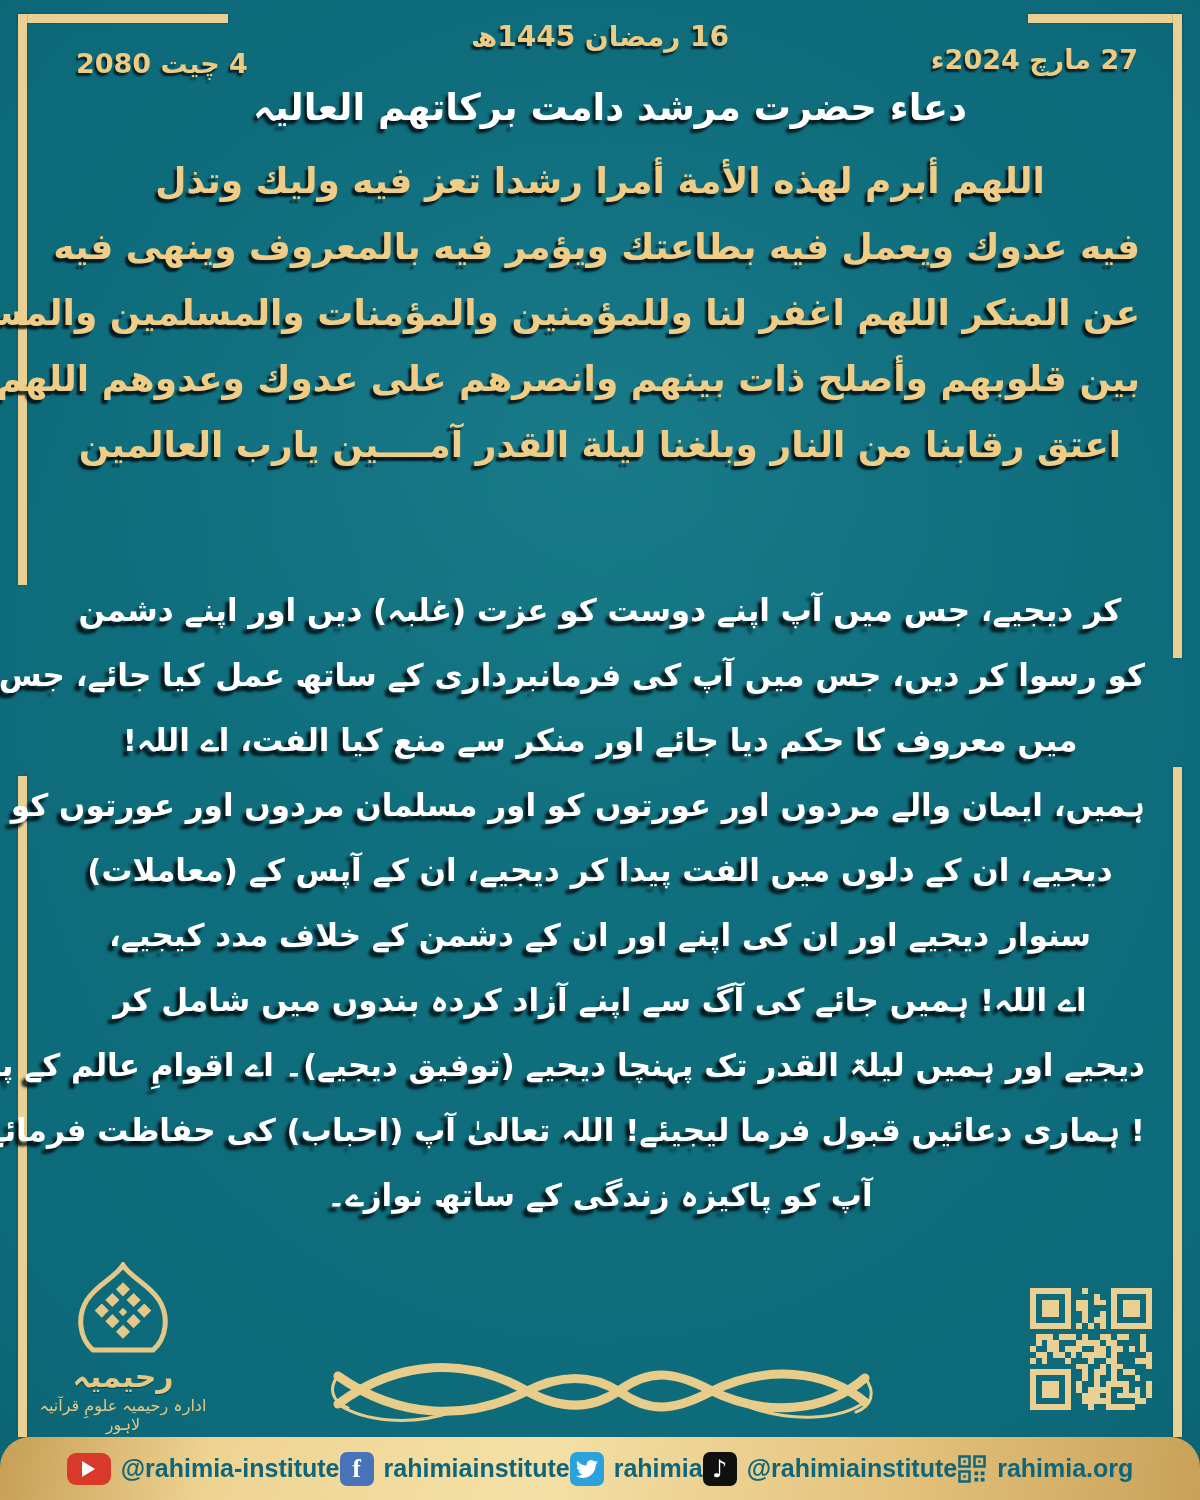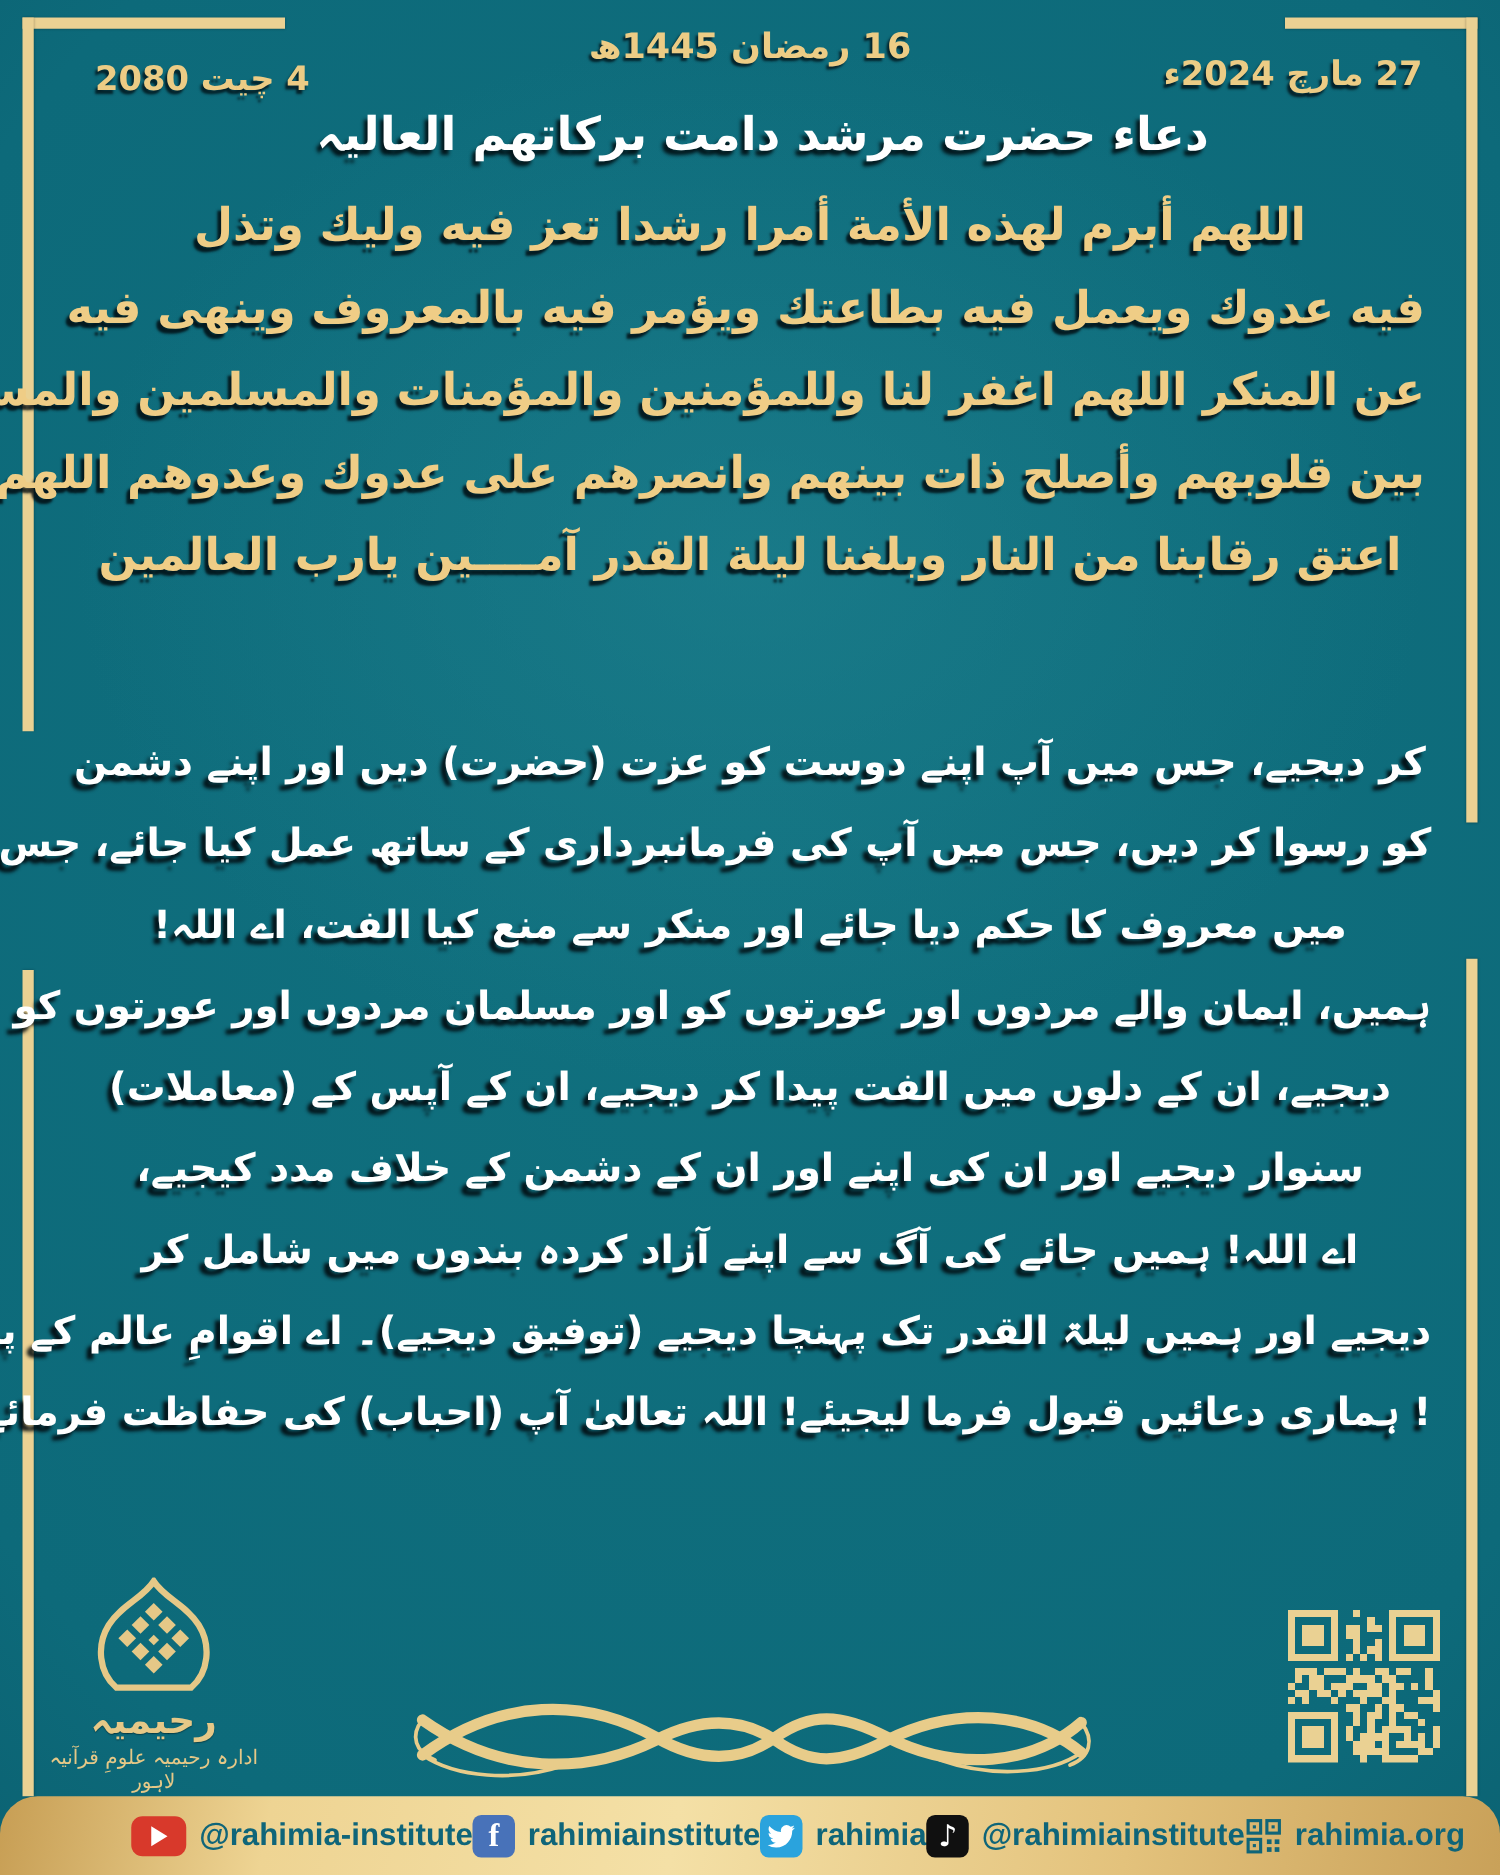--- a/index.html
+++ b/index.html
@@ -42,21 +42,21 @@
     text-shadow:0 1px 1px rgba(0,0,0,.4);direction:rtl;}
   .logo-subtitle{font-size:16px;color:#e5c887;direction:rtl;margin-top:4px;}
 
   .flourish{position:absolute;left:320px;top:1348px;width:560px;height:80px;}
 
   .qr-box{position:absolute;right:48px;top:1288px;width:122px;height:122px;}
 
   .social-bar{position:absolute;left:0;right:0;bottom:0;height:63px;
     border-radius:30px 30px 0 0;
     background:linear-gradient(100deg,#c79e54 0%,#eed493 18%,#f4e0a6 45%,#e3c27c 75%,#c9a159 100%);
-    display:flex;align-items:center;justify-content:flex-end;
+    display:flex;align-items:center;justify-content:center;
     padding:0 28px;box-sizing:border-box;}
   .soc{display:flex;align-items:center;gap:10px;}
   .soc .handle{font-family:"Liberation Sans", sans-serif;font-size:25px;font-weight:bold;color:#0f6579;}
   .badge{width:34px;height:34px;border-radius:7px;display:flex;align-items:center;justify-content:center;}
   .badge.yt{width:44px;height:32px;border-radius:9px;background:#d8392b;}
   .badge.fb{background:#4872b9;}
   .badge.tw{background:#2aa3dd;}
   .badge.tk{background:#101010;color:#fff;font-size:24px;font-weight:bold;}
   .yt-play{width:0;height:0;border-left:13px solid #fff;border-top:8px solid transparent;border-bottom:8px solid transparent;}
   .fb-f{color:#fff;font-family:"Liberation Serif", serif;font-size:26px;font-weight:bold;}
@@ -80,29 +80,30 @@
 
 <div class="arabic-block">
   <div class="arabic-line">اللهم أبرم لهذه الأمة أمرا رشدا تعز فيه وليك وتذل</div>
   <div class="arabic-line">فيه عدوك ويعمل فيه بطاعتك ويؤمر فيه بالمعروف وينهى فيه</div>
   <div class="arabic-line">عن المنكر اللهم اغفر لنا وللمؤمنين والمؤمنات والمسلمين والمسلمات وألف</div>
   <div class="arabic-line">بين قلوبهم وأصلح ذات بينهم وانصرهم على عدوك وعدوهم اللهم</div>
   <div class="arabic-line">اعتق رقابنا من النار وبلغنا ليلة القدر آمــــين يارب العالمين</div>
 </div>
 
 <div class="urdu-block">
-  <div class="urdu-line">کر دیجیے، جس میں آپ اپنے دوست کو عزت (حضرت) دیں اور اپنے دشمن</div>
+  <div class="urdu-line">کر دیجیے، جس میں آپ اپنے دوست کو عزت (غلبہ) دیں اور اپنے دشمن</div>
   <div class="urdu-line">کو رسوا کر دیں، جس میں آپ کی فرمانبرداری کے ساتھ عمل کیا جائے، جس</div>
   <div class="urdu-line">میں معروف کا حکم دیا جائے اور منکر سے منع کیا الفت، اے اللہ!</div>
   <div class="urdu-line">ہمیں، ایمان والے مردوں اور عورتوں کو اور مسلمان مردوں اور عورتوں کو بخش</div>
   <div class="urdu-line">دیجیے، ان کے دلوں میں الفت پیدا کر دیجیے، ان کے آپس کے (معاملات)</div>
   <div class="urdu-line">سنوار دیجیے اور ان کی اپنے اور ان کے دشمن کے خلاف مدد کیجیے،</div>
   <div class="urdu-line">اے اللہ! ہمیں جائے کی آگ سے اپنے آزاد کردہ بندوں میں شامل کر</div>
   <div class="urdu-line">دیجیے اور ہمیں لیلۃ القدر تک پہنچا دیجیے (توفیق دیجیے)۔ اے اقوامِ عالم کے پروردگار</div>
   <div class="urdu-line">! ہماری دعائیں قبول فرما لیجیئے! اللہ تعالیٰ آپ (احباب) کی حفاظت فرمائے اور</div>
+  <div class="urdu-line">آپ کو پاکیزہ زندگی کے ساتھ نوازے۔</div>
 </div>
 
 <div class="logo">
   <svg width="120" height="100" viewBox="0 0 120 100">
     <path d="M60 3 C52 16 34 22 24 38 C14 54 16 76 30 88 L90 88 C104 76 106 54 96 38 C86 22 68 16 60 3 Z" fill="none" stroke="#e5c887" stroke-width="5"></path>
     <g fill="#e5c887" transform="translate(60 50) rotate(45)">
       <rect x="-21" y="-21" width="10" height="10"></rect>
         <rect x="-6" y="-21" width="10" height="10"></rect>
         <rect x="9" y="-21" width="10" height="10"></rect>
       <rect x="-21" y="-6" width="10" height="10"></rect>

